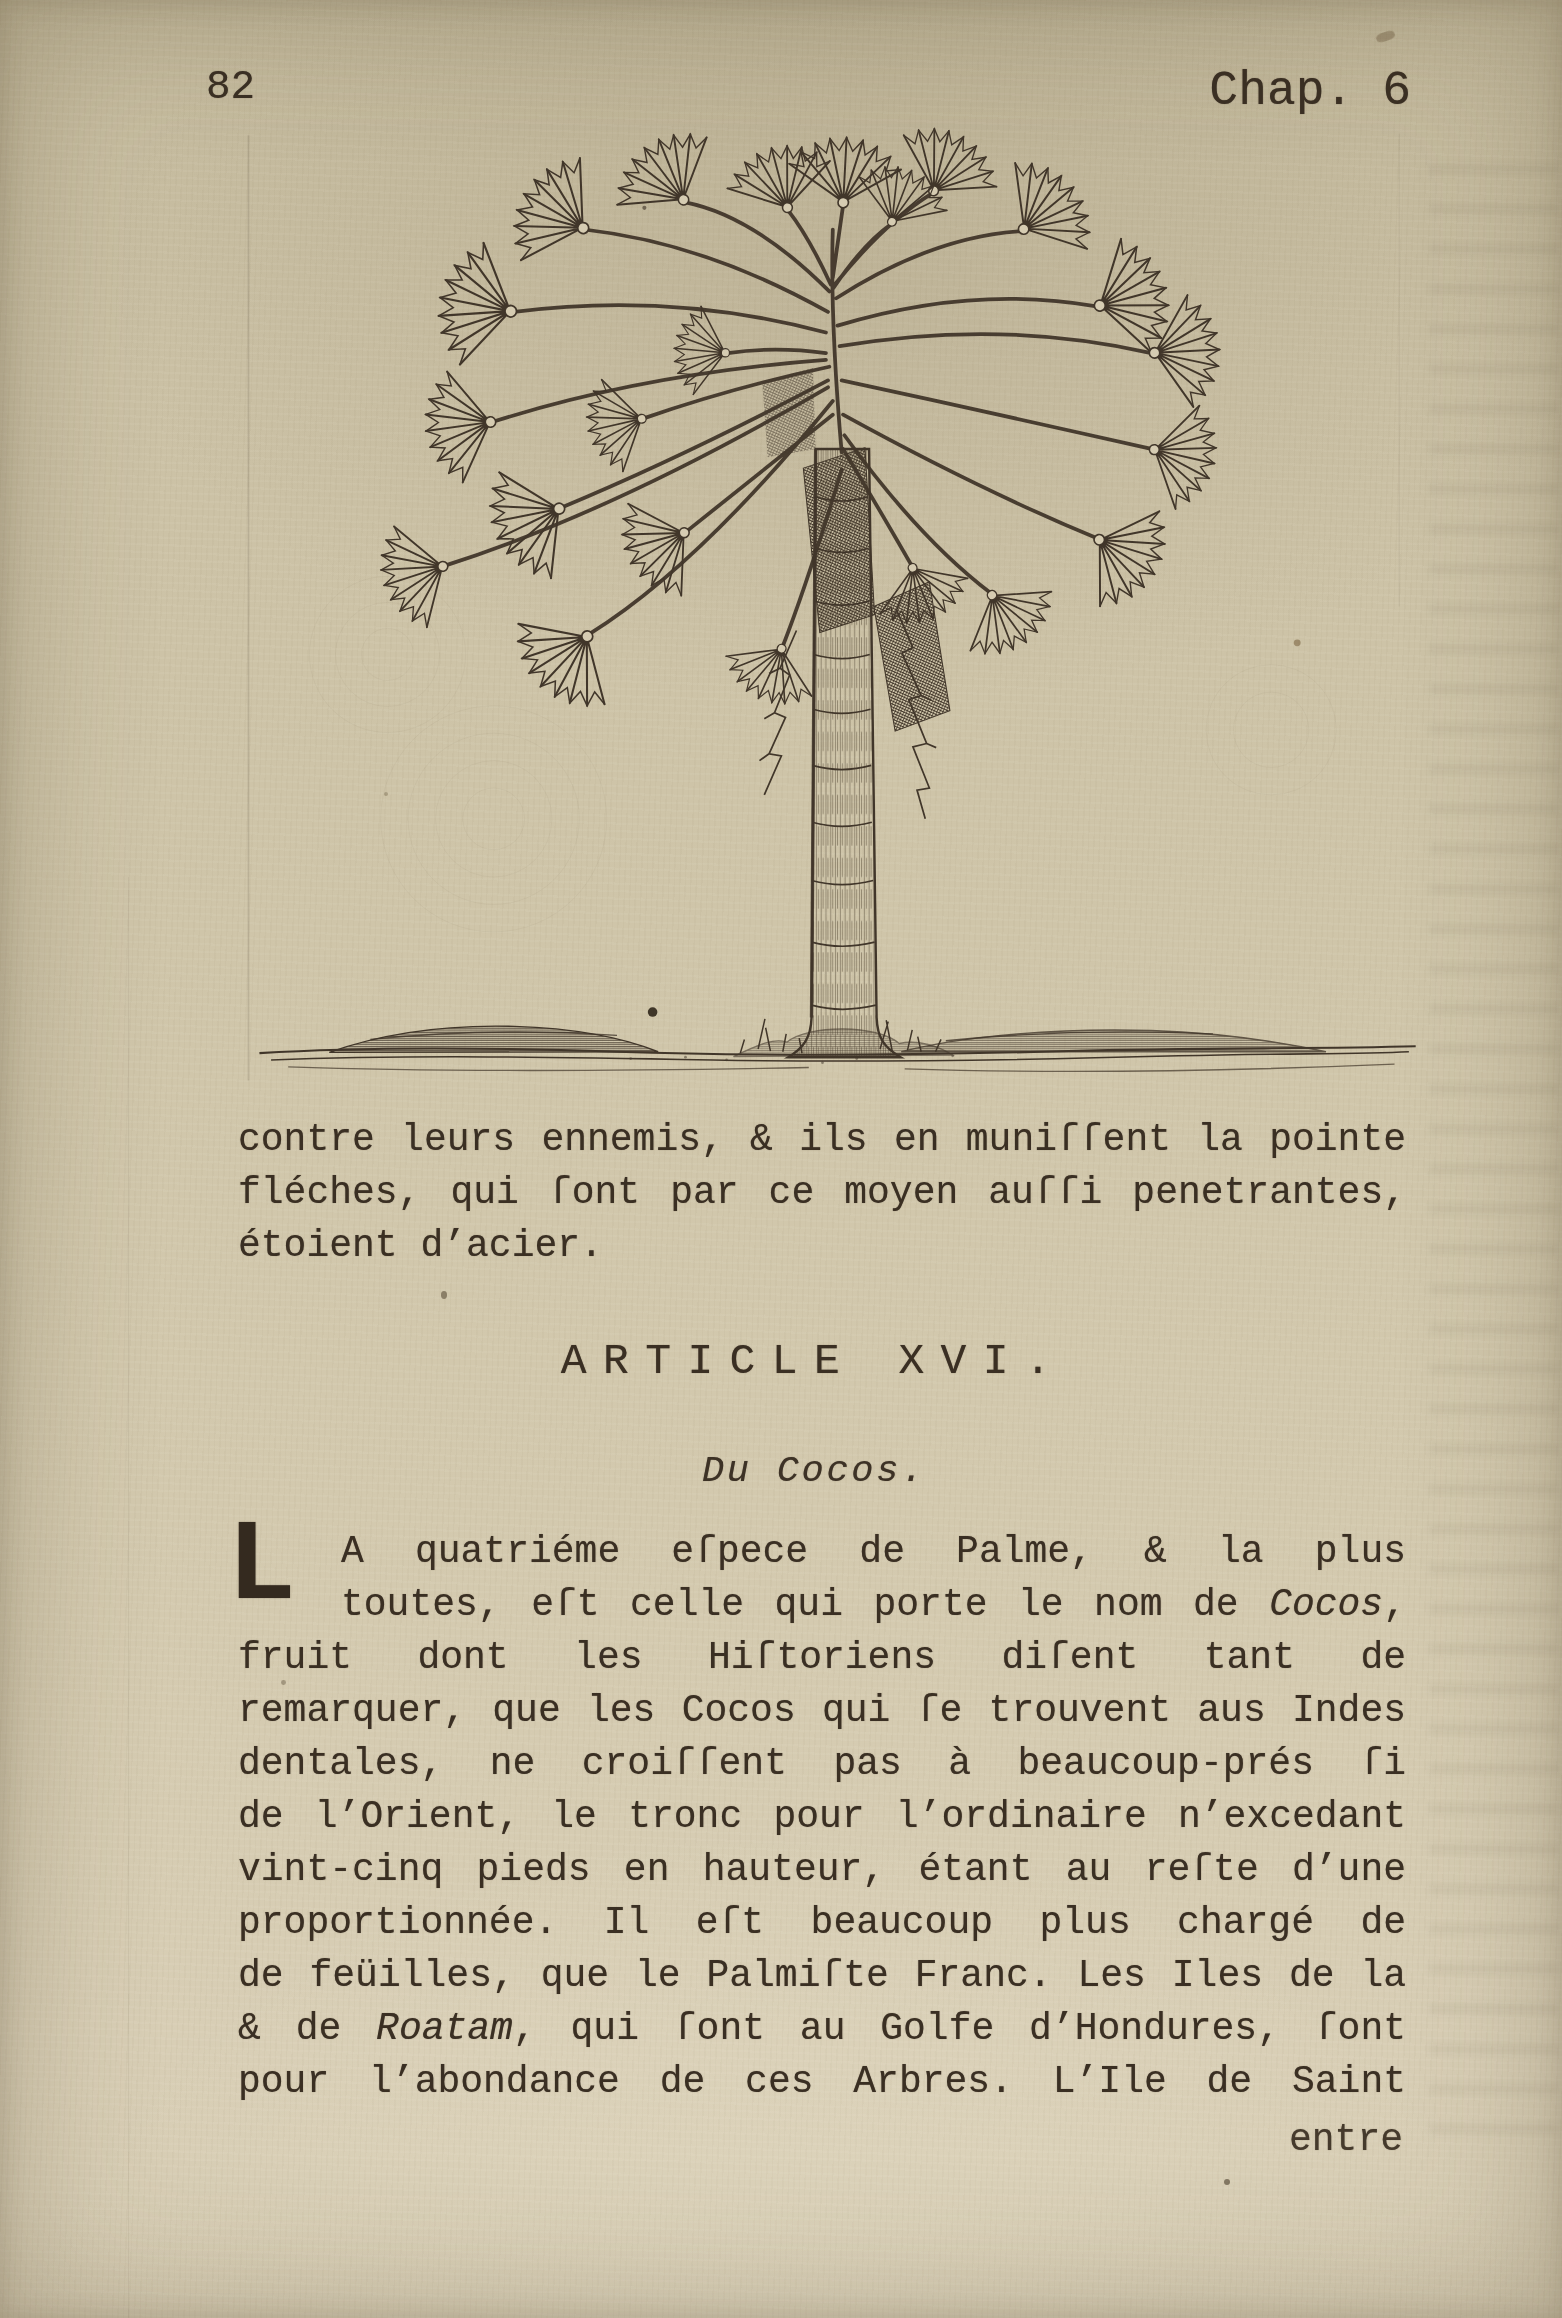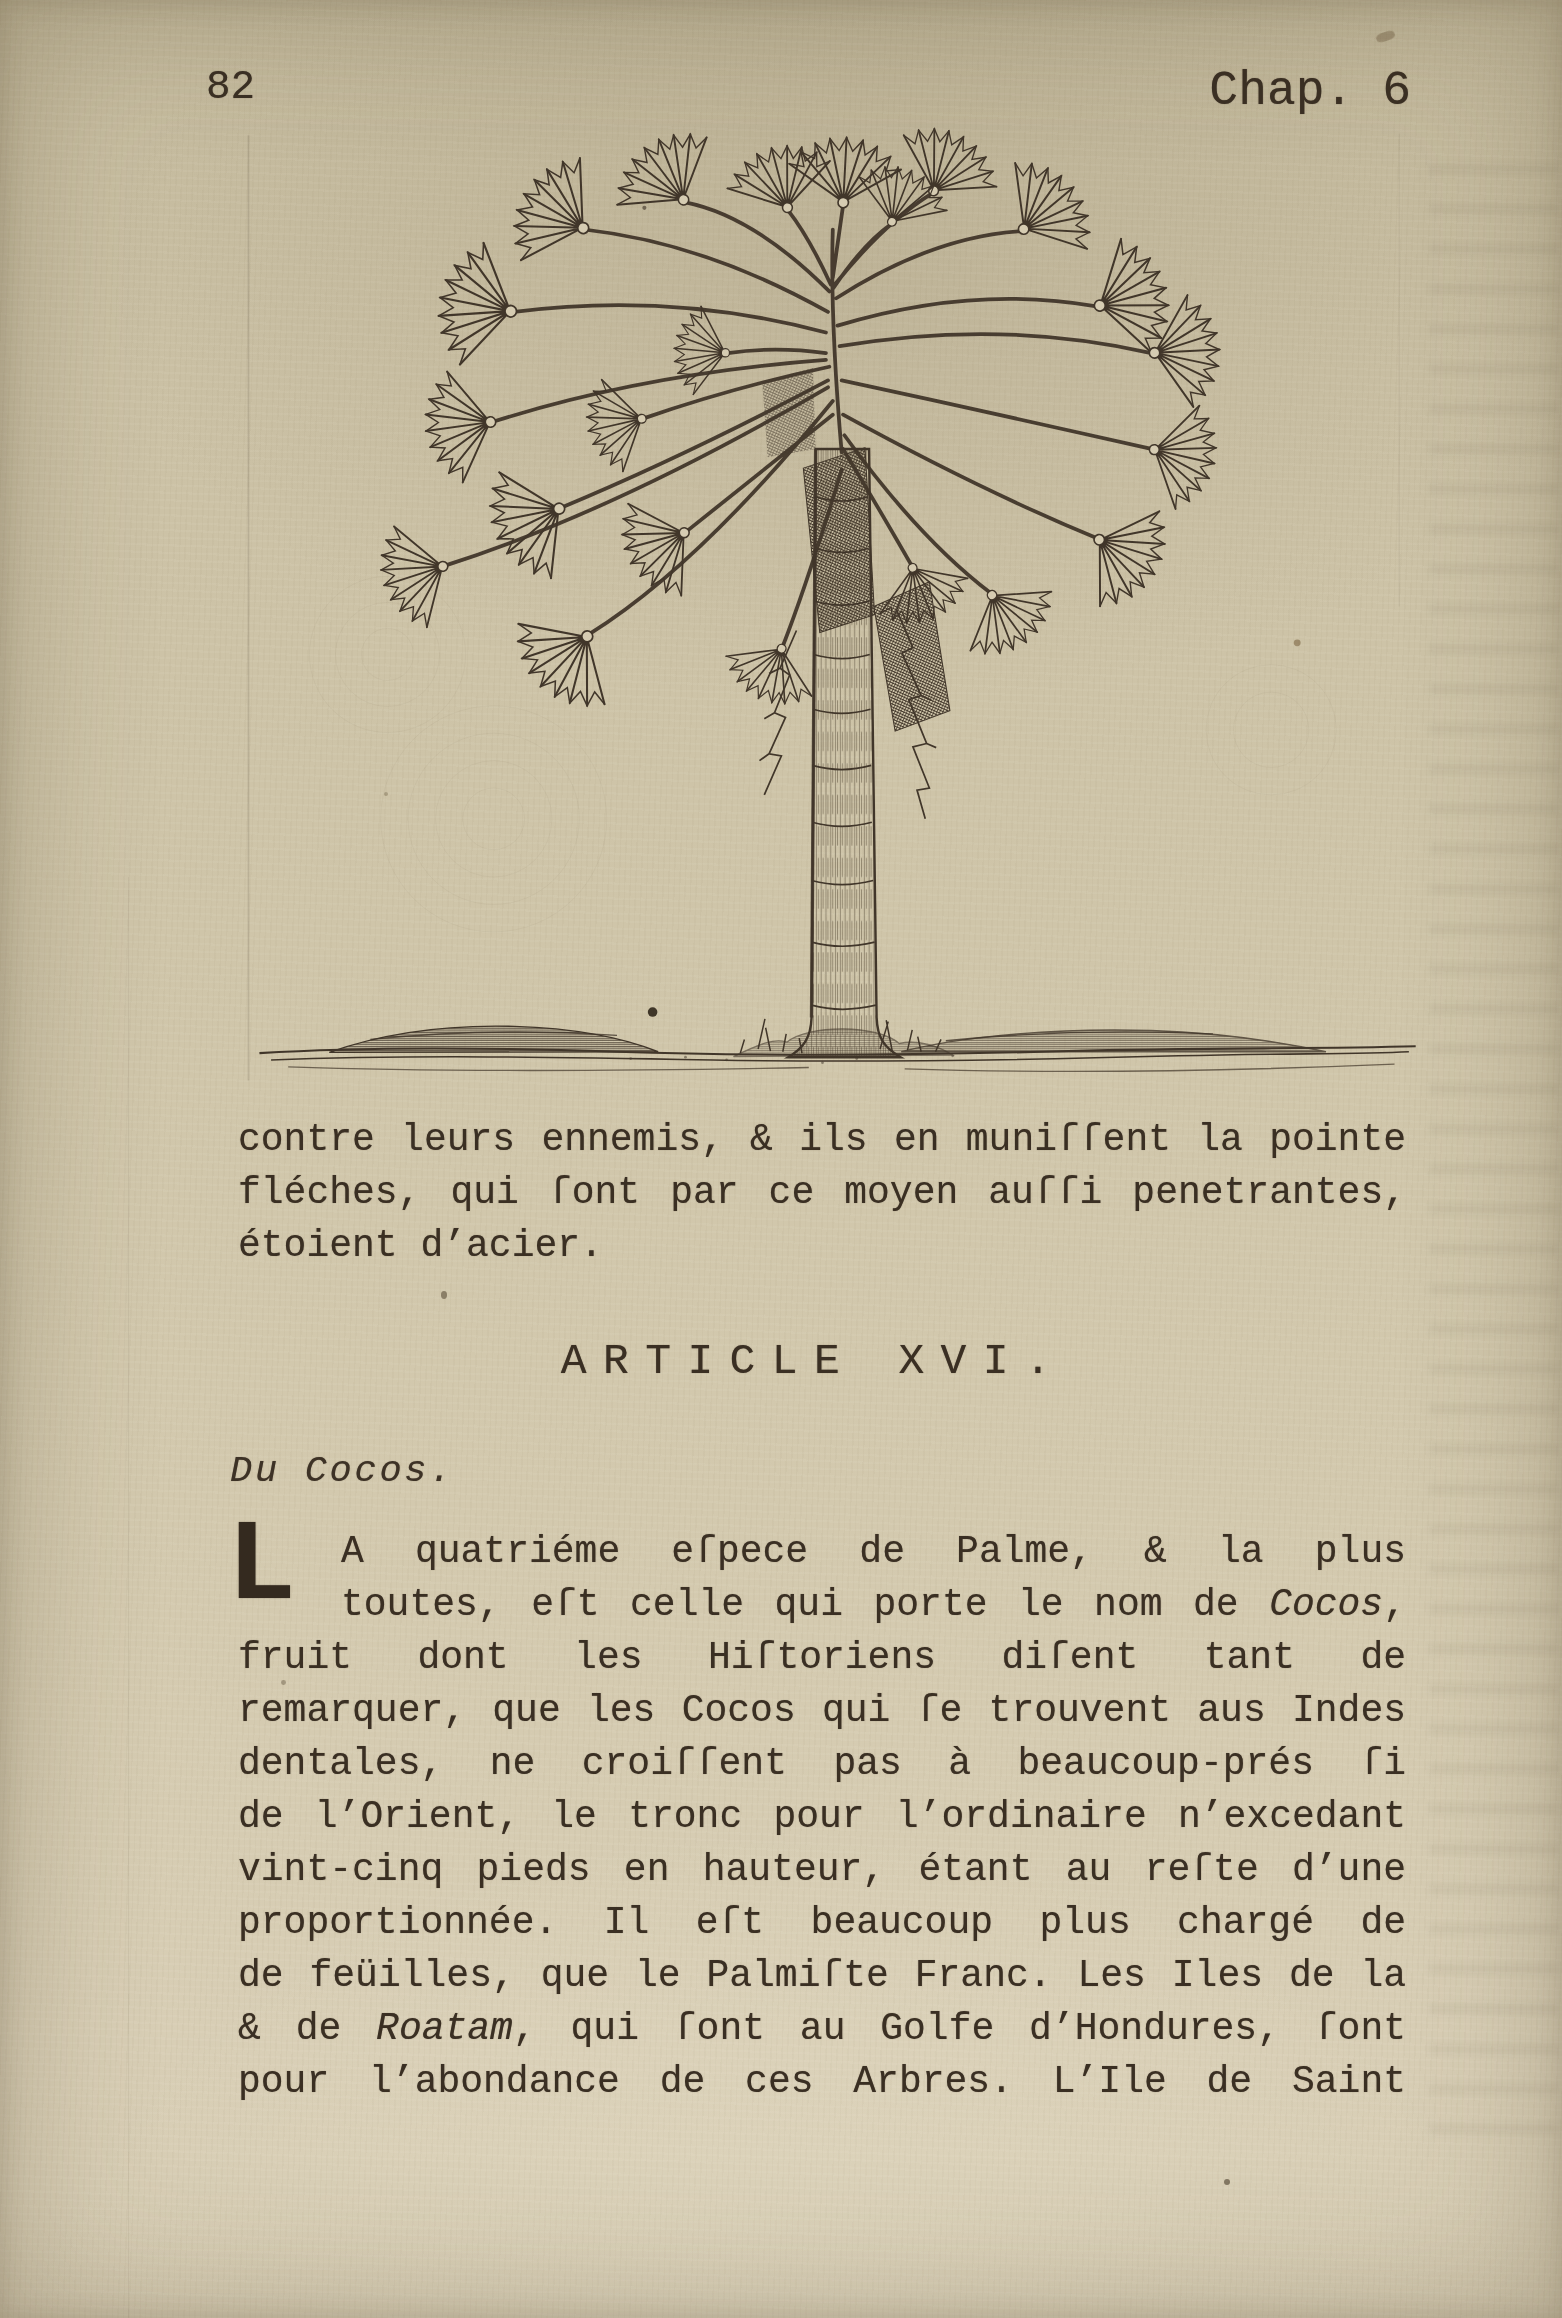--- a/index.html
+++ b/index.html
@@ -33,21 +33,21 @@
   .tl{position:relative;height:53px;line-height:53px;font-size:38px;color:#3a2f23;
       text-align:justify;text-align-last:justify;overflow:hidden;white-space:normal;
       text-shadow:0 0 0.9px rgba(57,46,34,.55);}
   .tl.left{text-align:left;text-align-last:left;}
   .tl.indent{padding-left:103px;}
   .it{font-style:italic;}
   .dropcap{position:absolute;left:227px;top:1510px;font-size:115px;font-weight:bold;line-height:1;
     color:#342a1f;text-shadow:0 0 1.4px rgba(50,40,28,.6);}
   .article-h{position:absolute;left:230px;top:1340px;width:1168px;text-align:center;
     font-size:43px;letter-spacing:16.4px;line-height:1;color:#3a2f23;text-shadow:0 0 1px rgba(55,44,32,.55);}
-  .subject-h{position:absolute;left:230px;top:1453px;width:1168px;
+  .subject-h{position:absolute;left:230px;top:1453px;width:1168px;text-align:center;
     font-style:italic;font-size:37px;letter-spacing:2.7px;line-height:1;color:#3d3226;text-shadow:0 0 0.9px rgba(55,44,32,.5);}
   .catchword{position:absolute;left:230px;top:2121px;width:1173px;text-align:right;
     font-size:38px;line-height:1;color:#453a2c;text-shadow:0 0 1px rgba(57,46,34,.5);}
   
   .bleed{position:absolute;right:2.7px;top:164px;width:130px;height:1987px;opacity:.55;
     background:repeating-linear-gradient(180deg, rgba(70,58,40,0.10) 0 10.3px, transparent 10.3px 40px);
     filter:blur(3.4px);}
   .crease{position:absolute;left:128px;top:877px;width:1.4px;height:1442px;background:rgba(60,48,32,0.06);}
   .speck{position:absolute;border-radius:50%;}
   .sp1{left:441px;top:1291px;width:6.2px;height:7.5px;background:rgba(70,55,35,.5);filter:blur(0.3px);}
@@ -216,20 +216,21 @@
     <div class="tl"><span>remarquer, que les Cocos qui ſe trouvent aus Indes Occi-</span></div>
     <div class="tl"><span>dentales, ne croiſſent pas à beaucoup-prés ſi hauts, que ceus</span></div>
     <div class="tl"><span>de l’Orient, le tronc pour l’ordinaire n’excedant pas vint, ou</span></div>
     <div class="tl"><span>vint-cinq pieds en hauteur, étant au reſte d’une groſſeur bien</span></div>
     <div class="tl"><span>proportionnée. Il eſt beaucoup plus chargé de branches &amp;</span></div>
     <div class="tl"><span>de feüilles, que le Palmiſte Franc. Les Iles de la </span><span class="it">Monaque</span></div>
     <div class="tl"><span>&amp; de </span><span class="it">Roatam</span><span>, qui ſont au Golfe d’Hondures, ſont renommées</span></div>
     <div class="tl"><span>pour l’abondance de ces Arbres. L’Ile de Saint Bartelemy</span></div>
   </div>
 
+  <div class="catchword">entre</div>
 
   <div class="bleed"></div>
   <div class="crease"></div>
   <div class="speck sp1"></div>
   <div class="speck sp2"></div>
   <div class="speck sp3"></div>
   <div class="speck sp4"></div>
   <div class="speck sp5"></div>
 </div>
 

